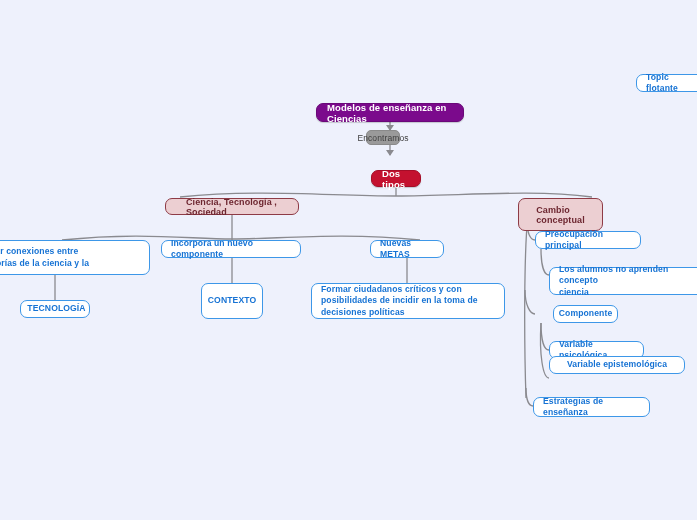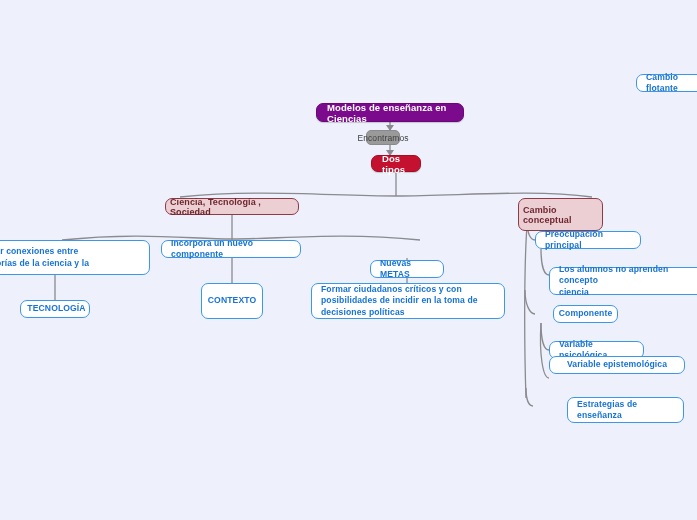--- a/index.html
+++ b/index.html
@@ -50,39 +50,40 @@
   }
   
   .n-red {
     background: #c4112f;
     border: 1px solid #a50d27;
     color: #ffffff;
     font-size: 9.5px;
     padding: 0 10px;
     justify-content: center;
     box-shadow: 0 1px 1px rgba(0,0,0,0.18);
+    margin-top: 15px;
   }
   
   .n-rel {
     background: #9a9a9a;
     border: 1px solid #8a8a8a;
     border-radius: 5px;
     color: #3f3f3f;
     font-weight: normal;
     font-size: 8.5px;
     padding: 0 8px;
     justify-content: center;
   }
   
   .n-rose {
     background: #eccfd2;
     border: 1px solid #8e3b46;
     color: #6d2630;
     font-size: 9px;
-    padding: 0 4px;
+    padding: 0 20px;
     justify-content: center;
   }
   
   .n-blue {
     background: #ffffff;
     border: 1.4px solid #3d97e8;
     color: #1773d4;
     font-size: 8.6px;
     padding: 4px 9px;
     line-height: 1.32;
@@ -157,21 +158,21 @@
 
   <div class="node n-blue" style="left:-42px; top:240px; width:192px; height:35px;">
     <span>ncontrar conexiones entre
 os y teorías de la ciencia y la</span>
   </div>
 
   <div class="node n-blue ctr" style="left:161px; top:240px; width:140px; height:18px;">
     <span>Incorpora un nuevo componente</span>
   </div>
 
-  <div class="node n-blue ctr" style="left:370px; top:240px; width:74px; height:18px;margin-top:20px;">
+  <div class="node n-blue ctr" style="left:370px; top:240px; width:74px; height:18px;">
     <span>Nuevas METAS</span>
   </div>
 
   <div class="node n-blue ctr" style="left:20px; top:300px; width:70px; height:18px;padding-left:12px;">
     <span>TECNOLOGÍA</span>
   </div>
 
   <div class="node n-blue ctr" style="left:201px; top:283px; width:62px; height:36px;">
     <span>CONTEXTO</span>
   </div>
@@ -196,21 +197,21 @@
   </div>
 
   <div class="node n-blue ctr" style="left:549px; top:341px; width:95px; height:18px;justify-content:flex-end;">
     <span>Variable psicológica</span>
   </div>
 
   <div class="node n-blue ctr" style="left:549px; top:356px; width:136px; height:18px;">
     <span>Variable epistemológica</span>
   </div>
 
-  <div class="node n-blue ctr" style="left:533px; top:397px; width:117px; height:26px;margin-left:34px;">
+  <div class="node n-blue ctr" style="left:533px; top:397px; width:117px; height:20px;">
     <span>Estrategias de enseñanza</span>
   </div>
 
   <div class="node n-blue ctr" style="left:636px; top:74px; width:72px; height:18px;">
-    <span>Cambio flotante</span>
+    <span>Topic flotante</span>
   </div>
 
 </div>
 
 </body></html>

